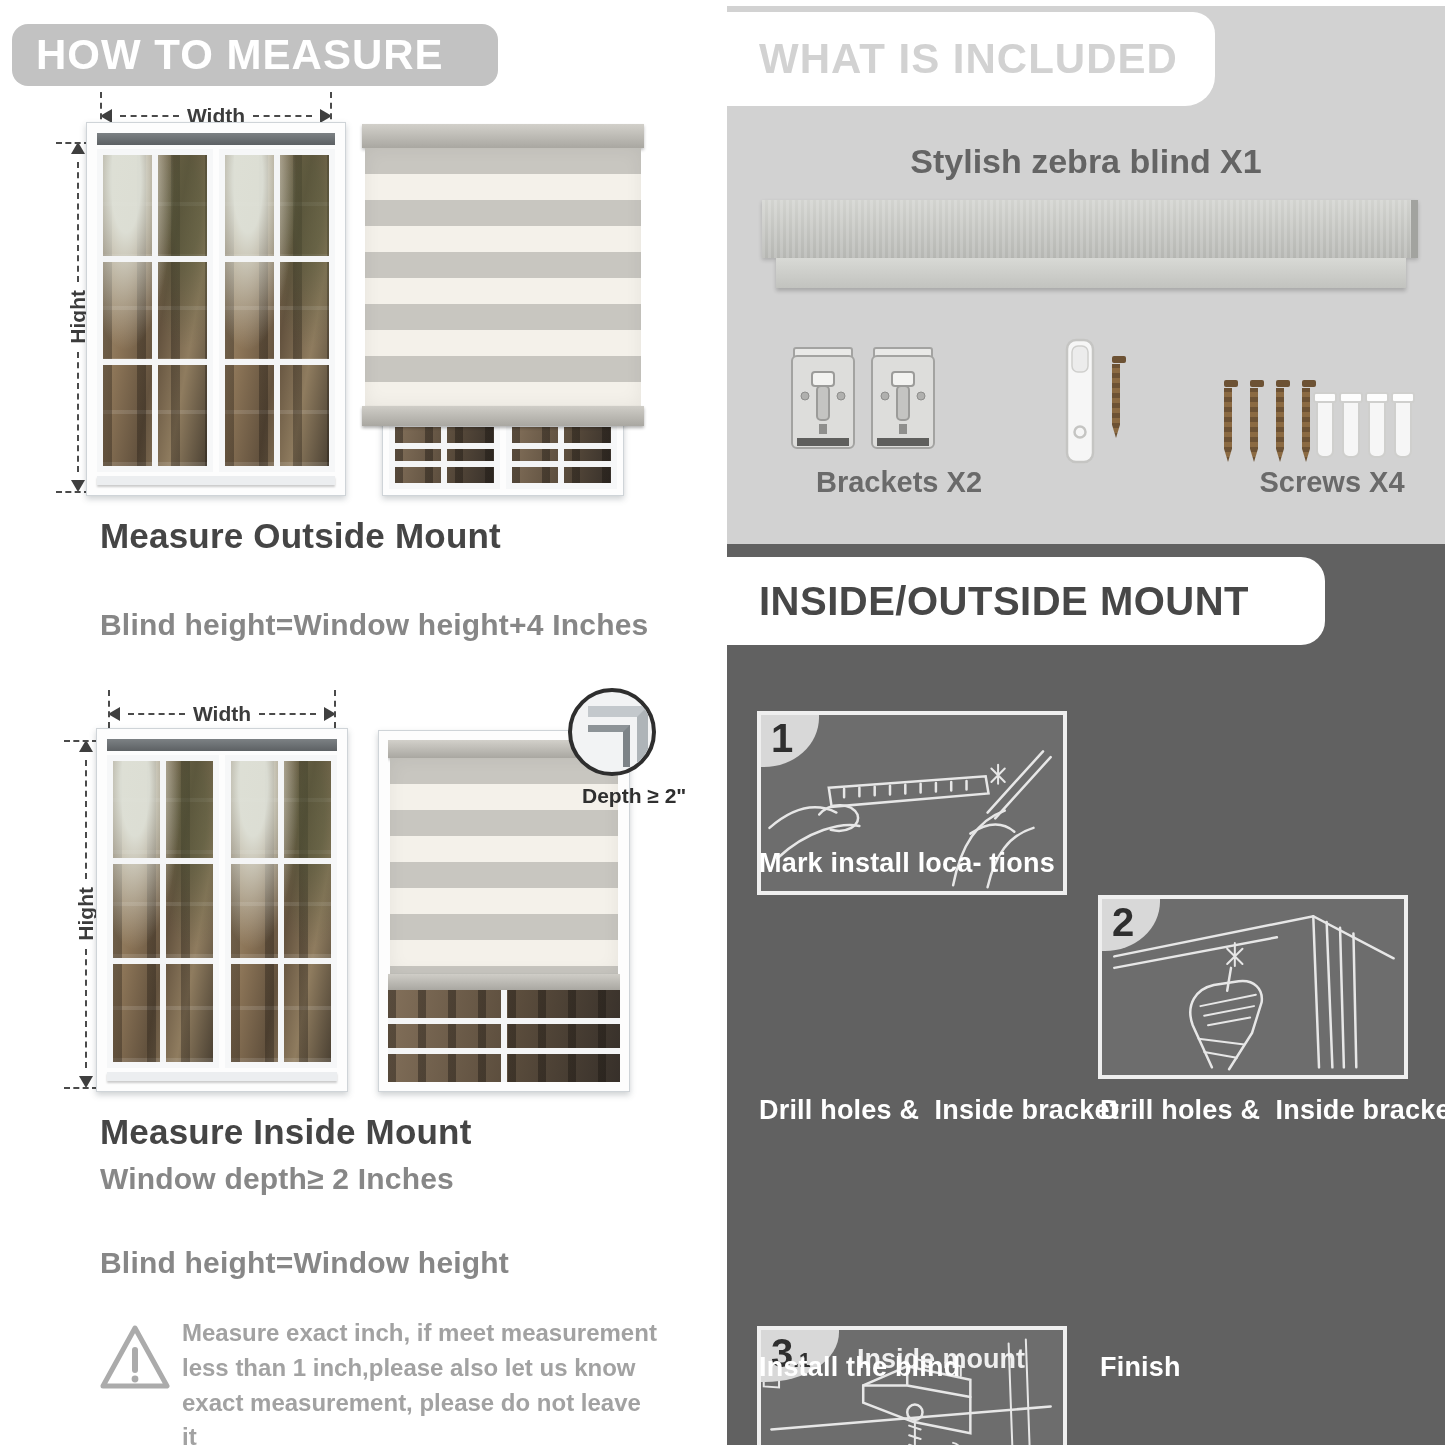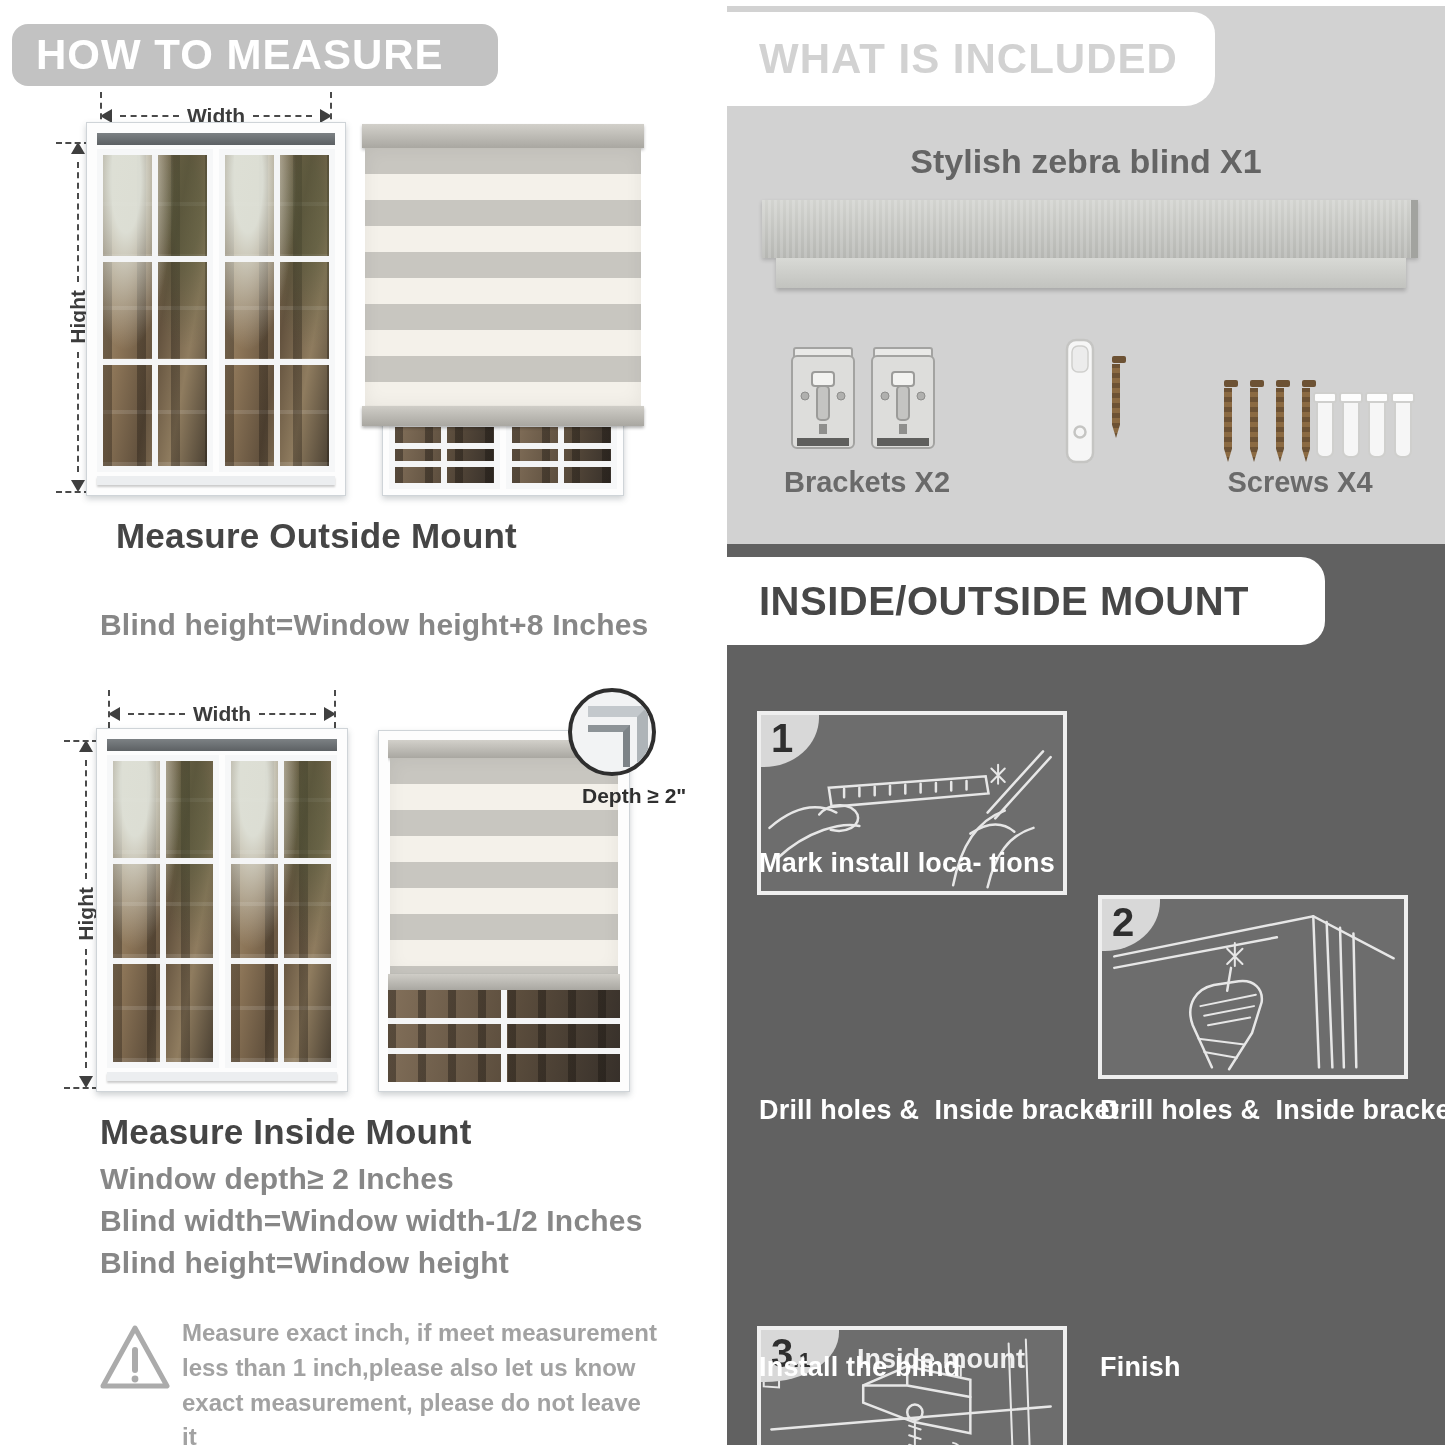--- a/index.html
+++ b/index.html
@@ -69,21 +69,21 @@
       linear-gradient(100deg,#83705a 0%,#5a4c3c 55%,#37302a 100%);}
   .mullion{position:absolute;top:0;bottom:0;left:50%;width:6px;margin-left:-3px;background:#f4f5f6;}
 
   
   .sec-title{font-size:35px;font-weight:bold;color:#454545;letter-spacing:.2px;}
   .formula{font-size:30px;font-weight:bold;color:#878787;letter-spacing:.2px;}
   .warn-text{font-size:24px;font-weight:600;color:#a2a2a2;line-height:1.45;width:480px;}
 
   
   .blind-name{font-size:34px;font-weight:bold;color:#646464;}
-  .inc-label{font-size:29px;font-weight:bold;color:#6a6a6a;}
+  .inc-label{font-size:29px;font-weight:bold;color:#6a6a6a;margin-left:32px;}
   .headrail-main{background:linear-gradient(180deg,#d3d4d0,#babbb7 65%,#b0b1ad);
      box-shadow:0 2px 4px rgba(0,0,0,.18);position:relative;}
   .headrail-main::after{content:"";position:absolute;right:0;top:0;bottom:0;width:7px;background:#a2a39f;}
   .headrail-sub{background:linear-gradient(180deg,#d8d9d5,#c2c3bf);box-shadow:0 3px 4px rgba(0,0,0,.2);}
   .brushed{background-image:repeating-linear-gradient(90deg, rgba(255,255,255,.16) 0 3px, rgba(0,0,0,0) 3px 6px),
            linear-gradient(180deg,#d3d4d0,#b6b7b3);}
   .screw{width:8px;height:74px;background:repeating-linear-gradient(0deg,#6d5234 0 5px,#8b6a42 5px 10px);
          clip-path:polygon(0 0,100% 0,100% 82%,50% 100%,0 82%);position:relative;}
   .screw-head{width:14px;height:7px;background:#6d5234;border-radius:2px;margin:0 auto 1px;}
   .anchor{width:14px;height:62px;background:rgba(253,253,253,.85);border:2px solid #cfcfcd;border-radius:4px 4px 7px 7px;position:relative;}
@@ -162,22 +162,22 @@
         <div class="sash">
             <div class="glass street2"></div>
           </div>
       </div>
     </div>
     <div class="abs cassette" style="left:0;top:0;width:282px;height:24px;"></div>
     <div class="abs zstripes" style="left:3px;top:24px;width:276px;height:258px;"></div>
     <div class="abs zrail" style="left:0;top:282px;width:282px;height:20px;"></div>
   </div>
 
-  <div class="abs sec-title" style="left:116px;top:516px;">Measure Outside Mount</div>
-  <div class="abs formula" style="left:100px;top:608px;">Blind height=Window height+8 Inches</div>
+  <div class="abs sec-title" style="left:100px;top:516px;">Measure Outside Mount</div>
+  <div class="abs formula" style="left:100px;top:608px;">Blind height=Window height+4 Inches</div>
 
   <div class="abs h-measure" style="left:108px;top:702px;width:228px;">
     <span class="ah left"></span>
     <span class="dash"></span>
     <span class="mlabel">Width</span>
     <span class="dash"></span>
     <span class="ah right"></span>
   </div>
   <span class="abs vtick" style="left:108px;top:690px;"></span>
   <span class="abs vtick" style="left:334px;top:690px;"></span>
@@ -218,21 +218,20 @@
   </div>
 
   <div class="abs magnifier" style="left:568px;top:688px;">
     <div class="mag-corner-outer"></div>
     <div class="mag-corner-inner"></div>
   </div>
   <div class="abs depth-label" style="left:582px;top:784px;">Depth ≥ 2"</div>
 
   <div class="abs sec-title" style="left:100px;top:1112px;">Measure Inside Mount</div>
   <div class="abs formula" style="left:100px;top:1162px;">Window depth≥ 2 Inches</div>
-  <div class="abs formula" style="left:100px;top:1204px;">Blind width=Window width-1/2 Inches</div>
   <div class="abs formula" style="left:100px;top:1246px;">Blind height=Window height</div>
 
   <svg class="abs" style="left:96px;top:1320px;" width="78" height="76" viewBox="0 0 78 76">
     <path class="warn-triangle" d="M39 8 L71 66 L7 66 Z"></path>
     <line x1="39" y1="30" x2="39" y2="50" stroke="#ababab" stroke-width="6" stroke-linecap="round"></line>
     <circle cx="39" cy="59" r="3.4" fill="#ababab"></circle>
   </svg>
   <div class="abs warn-text" style="left:182px;top:1316px;">Measure exact inch, if meet measurement less than 1 inch,please also let us know exact measurement, please do not leave it</div>
 
   <div class="abs panel-included"></div>

